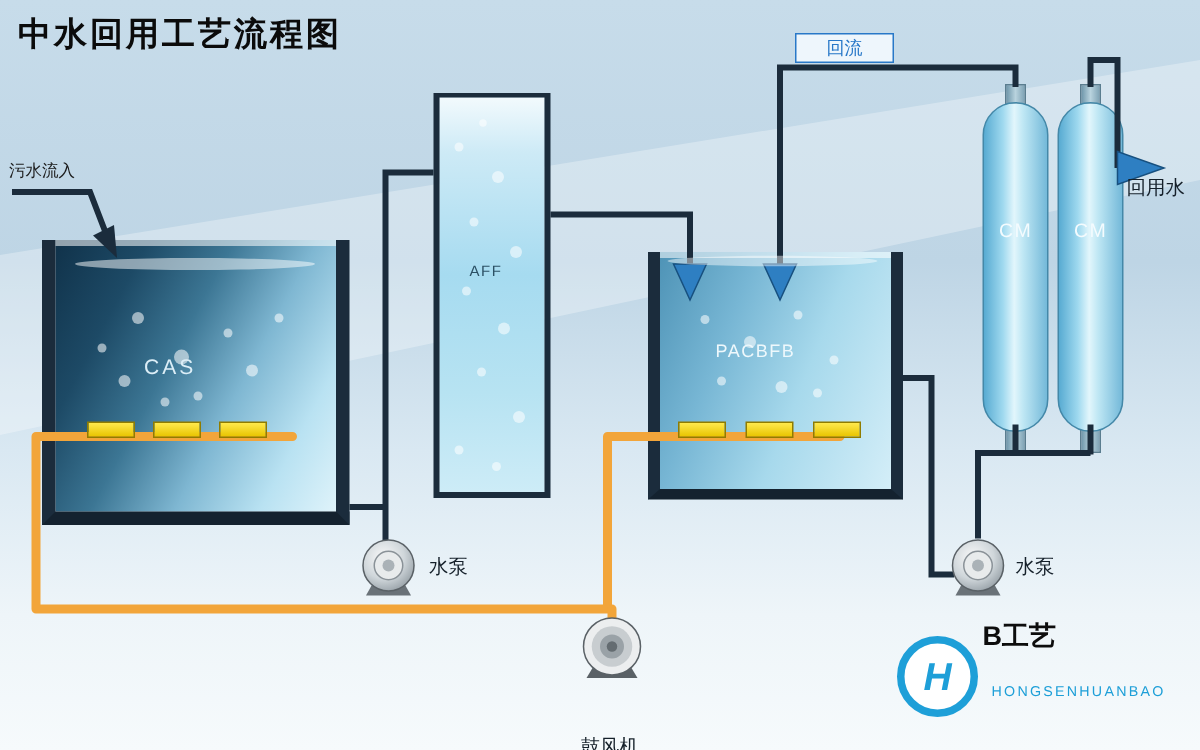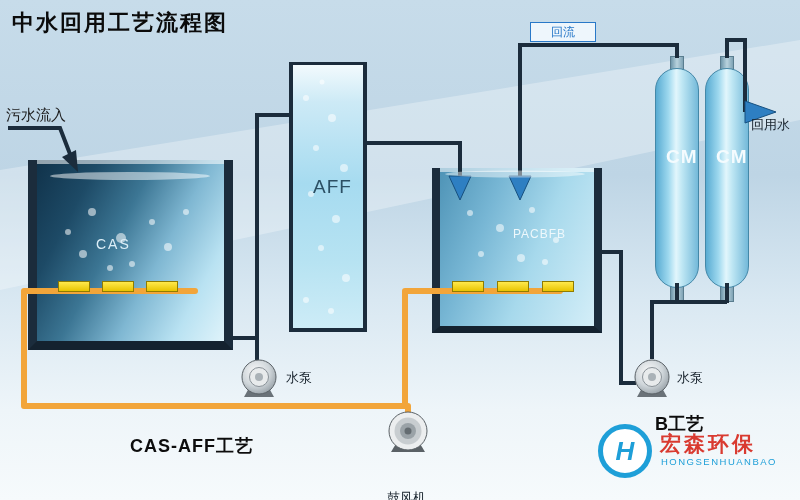--- a/index.html
+++ b/index.html
@@ -23,25 +23,25 @@
   .cm1{left:655px;} .cm2{left:705px;}
   .cm-cap{position:absolute;width:14px;border:1px solid #5a7d8f;z-index:0;
     background:linear-gradient(90deg,#6f97ab,#b9d3de 50%,#7fa3b5);}
   .cap-t1{left:670px;top:56px;height:14px;} .cap-t2{left:720px;top:56px;height:14px;}
   .cap-b1{left:670px;top:284px;height:18px;} .cap-b2{left:720px;top:284px;height:18px;}
   .pipes{position:absolute;left:0;top:0;z-index:2;}
   .diffuser{position:absolute;width:32px;height:11px;z-index:3;
     background:linear-gradient(180deg,#ffe94d,#e8c400);border:1px solid #907c00;}
   .lbl{position:absolute;z-index:4;white-space:nowrap;}
   .title{left:12px;top:8px;font-size:22px;font-weight:bold;color:#0b0b0b;letter-spacing:2px;}
-  .lbl-inflow{left:6px;top:106px;font-size:15px;color:#1a1a1a;}
+  .lbl-inflow{left:6px;top:106px;font-size:11px;color:#1a1a1a;}
   .lbl-cas{left:96px;top:236px;font-size:14px;color:#dceef7;letter-spacing:2px;}
-  .lbl-aff{left:313px;top:176px;font-size:19px;color:#2c5064;letter-spacing:1px;}
-  .lbl-pacbfb{left:477px;top:227px;font-size:12px;color:#eef8fc;letter-spacing:1px;margin-left:36px;}
-  .lbl-cm{font-size:19px;font-weight:bold;color:#f4fbfe;letter-spacing:1px;text-align:center;}
+  .lbl-aff{left:313px;top:176px;font-size:10px;color:#2c5064;letter-spacing:1px;}
+  .lbl-pacbfb{left:477px;top:227px;font-size:12px;color:#eef8fc;letter-spacing:1px;}
+  .lbl-cm{font-size:13px;font-weight:normal;color:#f4fbfe;letter-spacing:1px;text-align:center;}
   .lbl-cm1{left:666px;top:146px;} .lbl-cm2{left:716px;top:146px;}
   .reflux-box{left:530px;top:22px;width:66px;height:20px;border:1px solid #2878c8;background:#eef6fc;
     color:#2878c8;font-size:12px;display:flex;align-items:center;justify-content:center;}
   .lbl-reuse{left:751px;top:72px;font-size:13px;color:#15202a;margin-top:44px;}
   .lbl-pump1{left:286px;top:369px;font-size:13px;color:#15202a;}
   .lbl-blower{left:387px;top:457px;font-size:13px;color:#15202a;margin-top:32px;}
   .lbl-pump2{left:677px;top:369px;font-size:13px;color:#15202a;}
   .lbl-proc1{left:130px;top:434px;font-size:18px;font-weight:bold;color:#0d0d0d;letter-spacing:1px;}
   .lbl-proc2{left:655px;top:412px;font-size:18px;font-weight:bold;color:#0d0d0d;}
   .logo-circle{position:absolute;left:598px;top:424px;width:54px;height:54px;border-radius:50%;
@@ -168,21 +168,19 @@
   <div class="lbl lbl-cas">CAS</div>
   <div class="lbl lbl-aff">AFF</div>
   <div class="lbl lbl-pacbfb">PACBFB</div>
   <div class="lbl lbl-cm lbl-cm1">CM</div>
   <div class="lbl lbl-cm lbl-cm2">CM</div>
   <div class="lbl reflux-box">回流</div>
   <div class="lbl lbl-reuse">回用水</div>
   <div class="lbl lbl-pump1">水泵</div>
   <div class="lbl lbl-blower">鼓风机</div>
   <div class="lbl lbl-pump2">水泵</div>
-  <div class="lbl lbl-proc1">CAS-AFF工艺</div>
   <div class="lbl lbl-proc2">B工艺</div>
 
   <div class="logo-circle">
     <span class="logo-h">H</span>
   </div>
-  <div class="logo-cn">宏森环保</div>
   <div class="logo-en">HONGSENHUANBAO</div>
 </div>
 
 </body></html>

